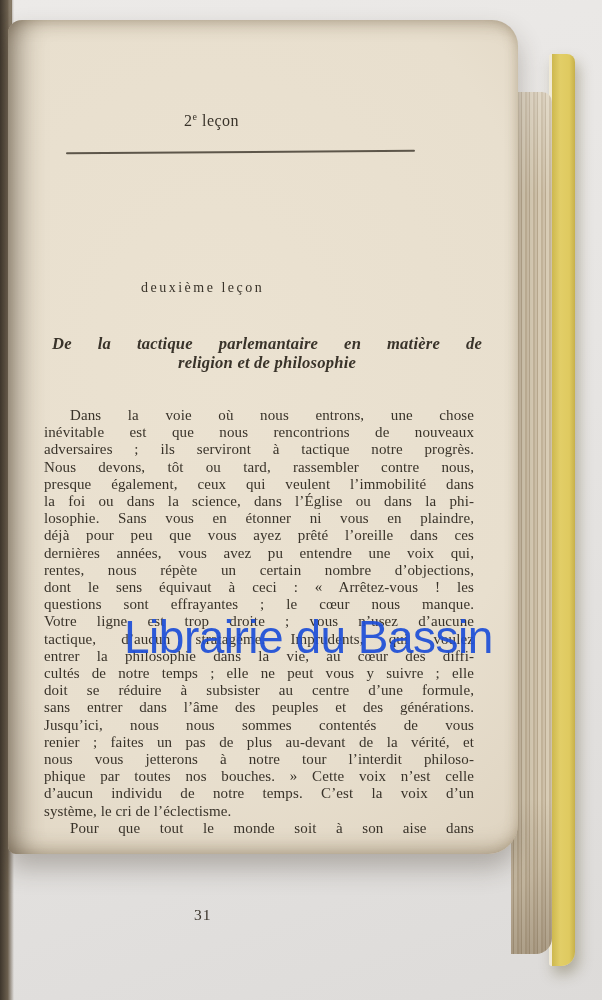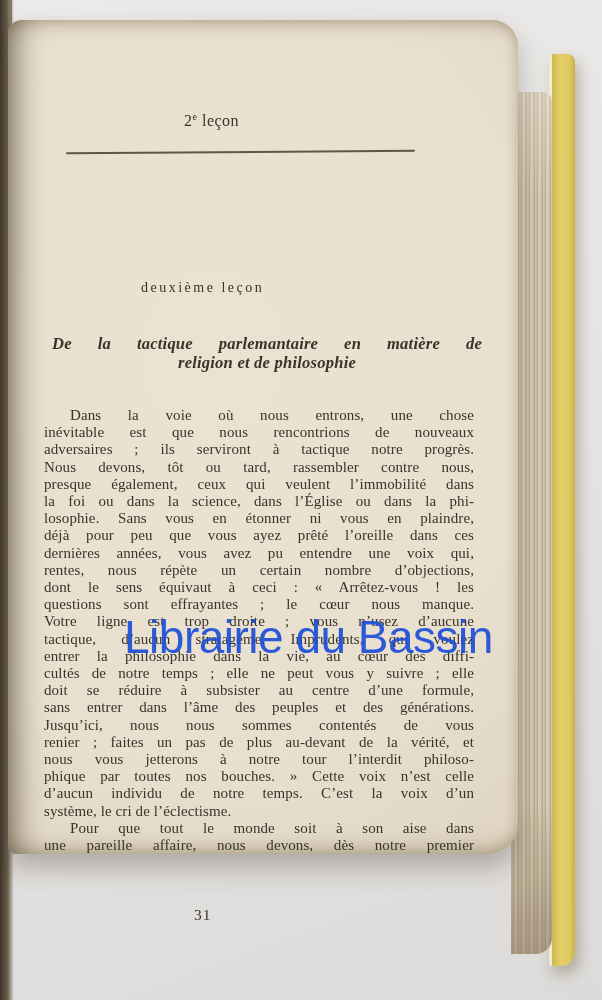--- a/index.html
+++ b/index.html
@@ -123,20 +123,19 @@
         <div class="tline">cultés de notre temps ; elle ne peut vous y suivre ; elle</div>
         <div class="tline">doit se réduire à subsister au centre d’une formule,</div>
         <div class="tline">sans entrer dans l’âme des peuples et des générations.</div>
         <div class="tline">Jusqu’ici, nous nous sommes contentés de vous</div>
         <div class="tline">renier ; faites un pas de plus au-devant de la vérité, et</div>
         <div class="tline">nous vous jetterons à notre tour l’interdit philoso-</div>
         <div class="tline">phique par toutes nos bouches. » Cette voix n’est celle</div>
         <div class="tline">d’aucun individu de notre temps. C’est la voix d’un</div>
         <div class="tline end">système, le cri de l’éclectisme.</div>
         <div class="tline indent">Pour que tout le monde soit à son aise dans</div>
-        <div class="tline">une pareille affaire, nous devons, dès notre premier</div>
       </div>
 
     <div class="page-number ink">31</div>
   </div>
 
   <div class="watermark" style="color: #1d4ed8;">Librairie du Bassin</div>
 </div>
 
 </body></html>

